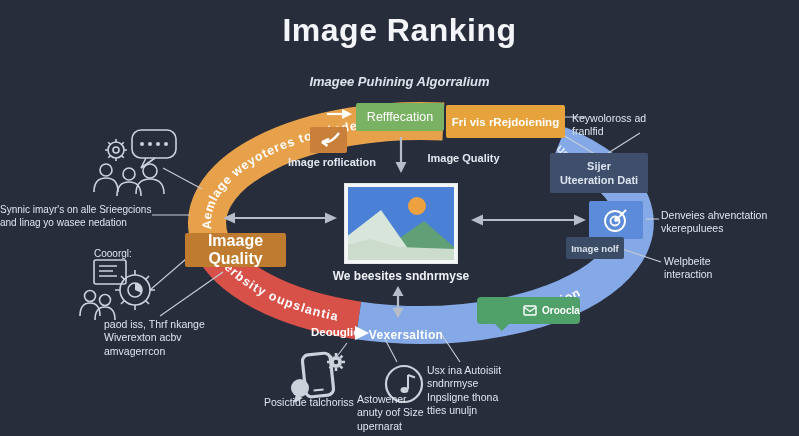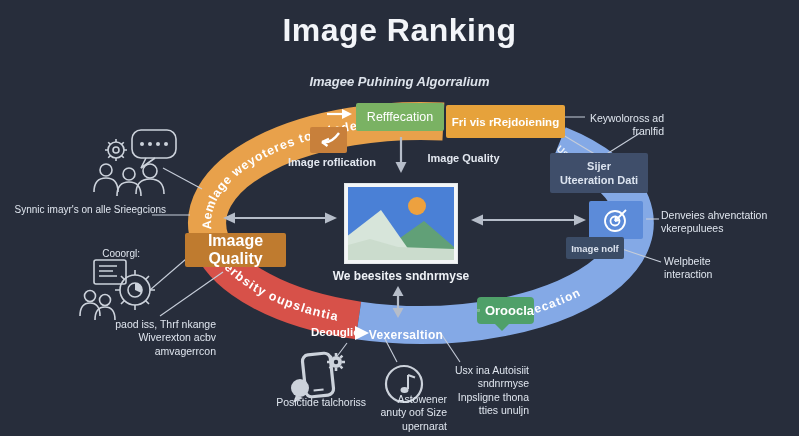--- a/index.html
+++ b/index.html
@@ -14,24 +14,24 @@
   .node{position:absolute;display:flex;align-items:center;justify-content:center;
         text-align:center;color:#fff;border-radius:2px;}
   .node-green{background:#7ab263;font-size:12.5px;font-weight:400;}
   .node-orange{background:#e6a23b;font-size:11.5px;font-weight:700;}
   .node-slate{background:#3f4e6a;color:#dce4f0;font-size:11px;font-weight:600;line-height:1.3;flex-direction:column;}
   .node-burnt{background:#bf7b2f;font-size:16px;font-weight:700;}
   .node-target{background:#5c8bd9;}
   .node-nolf{background:#3b4c66;color:#dce3ee;font-size:9.5px;font-weight:600;}
   .node-rofl{background:#c8803b;}
   .tooltip{position:absolute;background:#4fa069;border-radius:4px;display:flex;gap:5px;
-           align-items:center;justify-content:center;color:#fff;font-size:13px;font-weight:700;}
+           align-items:center;justify-content:center;color:#fff;font-size:10px;font-weight:700;padding-left:46px;}
   .tooltip:after{content:'';position:absolute;left:18px;top:100%;border:7px solid transparent;
            border-top-color:#4fa069;}
-  .ann{position:absolute;color:#dfe5ee;font-size:10.5px;line-height:1.28;text-align:right;}
+  .ann{position:absolute;color:#dfe5ee;font-size:10.5px;line-height:1.28;text-align:left;}
   .ann.left{text-align:left;}
   .lbl{position:absolute;color:#e3e8f0;font-weight:600;text-align:center;}
   .cap{position:absolute;color:#eef1f6;font-size:12px;font-weight:600;text-align:center;}
   .ribbon-word{position:absolute;color:#fff;text-align:center;}
   .img-frame{position:absolute;background:#f4f6f7;padding:4px;box-shadow:0 0 0 1px #e4e8ea inset;}
 </style>
 </head>
 <body>
 
 <div class="stage">
@@ -211,20 +211,21 @@
       <polygon points="0,58 22,52 50,60 106,62 106,73 0,73" fill="#cbdccd"></polygon>
     </svg>
   </div>
   <div class="cap" style="left:330px;top:269px;width:142px;">We beesites sndnrmyse</div>
 
   <div class="ribbon-word" style="left:311px;top:326px;width:44px;font-size:11.5px;font-weight:700;">Deouglie</div>
   <div class="ribbon-word" style="left:362px;top:328px;width:88px;font-size:12px;font-weight:600;letter-spacing:.3px;">Vexersaltion</div>
 
   <div class="ann" style="left:0;top:204px;width:166px;font-size:10px;">
     <div>Synnic imayr's on alle Srieegcions</div>
+    <div>and linag yo wasee nedation</div>
   </div>
 
   <div class="ann" style="left:94px;top:248px;width:46px;font-size:10px;">Cooorgl:</div>
 
   <div class="ann" style="left:104px;top:318px;width:112px;">
     <div>paod iss, Thrf nkange</div>
     <div>Wiverexton acbv</div>
     <div>amvagerrcon</div>
   </div>
 

